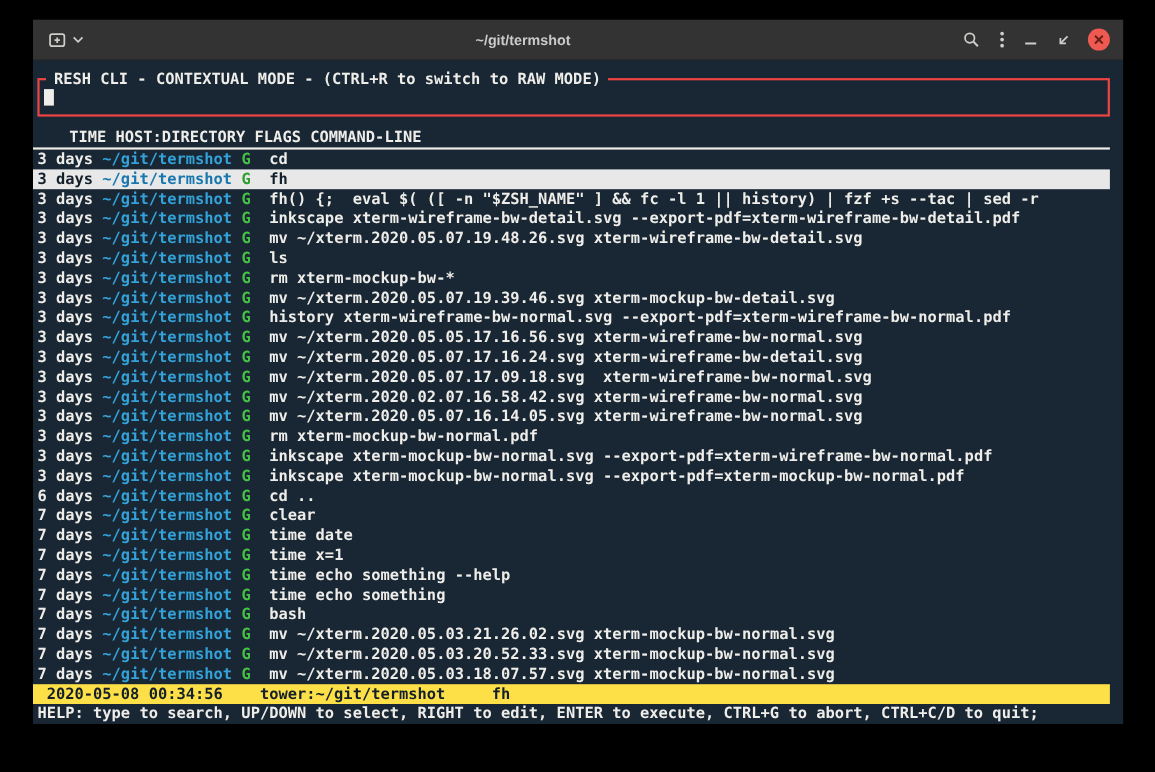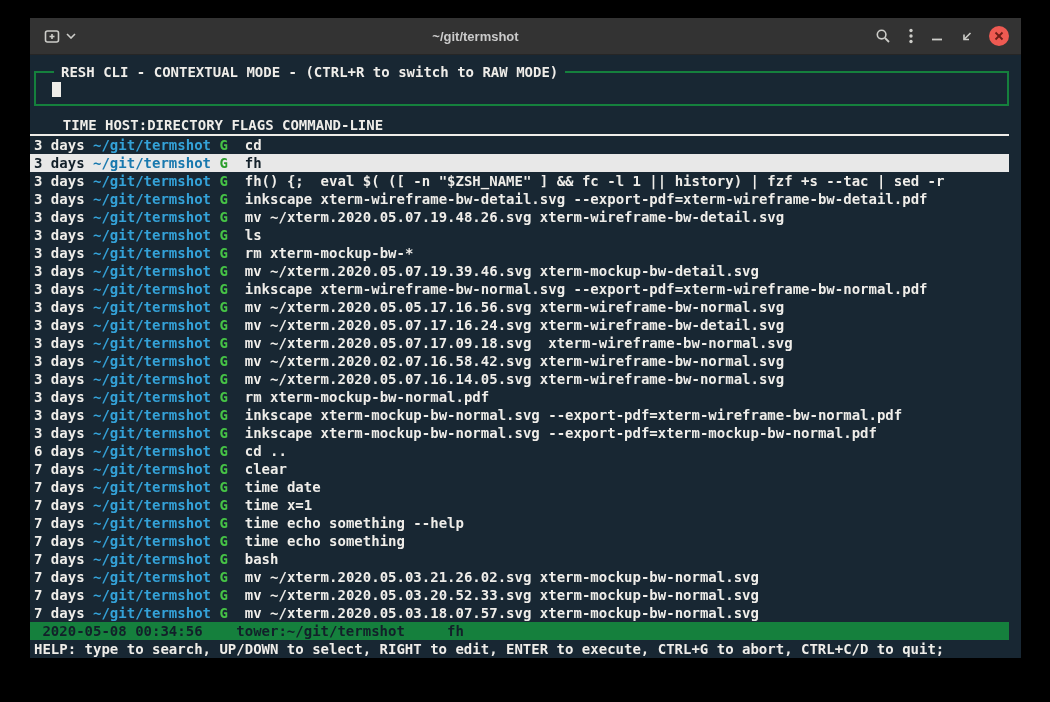--- a/index.html
+++ b/index.html
@@ -33,42 +33,42 @@
     display:flex; align-items:center; justify-content:center; padding:0;
   }
   
   .term {
     flex:1; background:#182733; color:#efede9; overflow:hidden;
     font-family:"DejaVu Sans Mono", monospace; font-weight:bold;
     font-size:14px; line-height:18px;
     padding:6px 12px 0 4px; box-sizing:border-box; position:relative;
   }
   fieldset.search-box {
-    margin:2px 0 10px 0; border:2px solid #15803d; padding:0 4px 5px 16px;
+    margin:2px 0 10px 0; border:2px solid #ef4444; padding:0 4px 5px 4px;
   }
   fieldset.search-box legend { margin-left:2px; padding:0 7px; white-space:pre; }
   .query-line { height:18px; white-space:pre; }
   .cursor {
     display:inline-block; width:9px; height:15px; background:#efede9;
     vertical-align:-2px;
   }
   .hdr {
     height:18px; white-space:pre; border-bottom:2px solid #efede9;
     margin-left:-4px; padding-left:16px;
   }
   .hrow {
     height:18px; white-space:pre; margin-left:-4px; padding-left:4px; overflow:hidden;
   }
   .c-host { color:#34a2d8; }
   .c-flag { color:#46c346; }
   .hrow.selected { background:#e8e8e8; color:#13202a; }
   .hrow.selected .c-host { color:#1878ae; }
   .hrow.selected .c-flag { color:#2b9e2b; }
   .status-bar {
-    height:18px; white-space:pre; background:#15803d; color:#13202a;
+    height:18px; white-space:pre; background:#fde047; color:#13202a;
     margin-left:-4px; padding-left:4px;
   }
   .help-line { height:18px; white-space:pre; margin-top:0; }
   .bottom-rule { height:3px; background:#e8e8e8; margin:1px -12px 0 -4px; }
 </style>
 </head>
 <body>
 
 <div class="window">
 
@@ -147,21 +147,21 @@
 
     <div>
         <div class="hrow"><span class="c-time">3 days</span><span> </span><span class="c-host">~/git/termshot</span><span> </span><span class="c-flag">G</span><span>  </span><span class="c-cmd">cd</span></div>
         <div class="hrow selected"><span class="c-time">3 days</span><span> </span><span class="c-host">~/git/termshot</span><span> </span><span class="c-flag">G</span><span>  </span><span class="c-cmd">fh</span></div>
         <div class="hrow"><span class="c-time">3 days</span><span> </span><span class="c-host">~/git/termshot</span><span> </span><span class="c-flag">G</span><span>  </span><span class="c-cmd">fh() {;  eval $( ([ -n "$ZSH_NAME" ] &amp;&amp; fc -l 1 || history) | fzf +s --tac | sed -r</span></div>
         <div class="hrow"><span class="c-time">3 days</span><span> </span><span class="c-host">~/git/termshot</span><span> </span><span class="c-flag">G</span><span>  </span><span class="c-cmd">inkscape xterm-wireframe-bw-detail.svg --export-pdf=xterm-wireframe-bw-detail.pdf</span></div>
         <div class="hrow"><span class="c-time">3 days</span><span> </span><span class="c-host">~/git/termshot</span><span> </span><span class="c-flag">G</span><span>  </span><span class="c-cmd">mv ~/xterm.2020.05.07.19.48.26.svg xterm-wireframe-bw-detail.svg</span></div>
         <div class="hrow"><span class="c-time">3 days</span><span> </span><span class="c-host">~/git/termshot</span><span> </span><span class="c-flag">G</span><span>  </span><span class="c-cmd">ls</span></div>
         <div class="hrow"><span class="c-time">3 days</span><span> </span><span class="c-host">~/git/termshot</span><span> </span><span class="c-flag">G</span><span>  </span><span class="c-cmd">rm xterm-mockup-bw-*</span></div>
         <div class="hrow"><span class="c-time">3 days</span><span> </span><span class="c-host">~/git/termshot</span><span> </span><span class="c-flag">G</span><span>  </span><span class="c-cmd">mv ~/xterm.2020.05.07.19.39.46.svg xterm-mockup-bw-detail.svg</span></div>
-        <div class="hrow"><span class="c-time">3 days</span><span> </span><span class="c-host">~/git/termshot</span><span> </span><span class="c-flag">G</span><span>  </span><span class="c-cmd">inkscape xterm-wireframe-bw-normal.svg --export-pdf=xterm-wireframe-bw-normal.pdf</span></div>
+        <div class="hrow"><span class="c-time">3 days</span><span> </span><span class="c-host">~/git/termshot</span><span> </span><span class="c-flag">G</span><span>  </span><span class="c-cmd">history xterm-wireframe-bw-normal.svg --export-pdf=xterm-wireframe-bw-normal.pdf</span></div>
         <div class="hrow"><span class="c-time">3 days</span><span> </span><span class="c-host">~/git/termshot</span><span> </span><span class="c-flag">G</span><span>  </span><span class="c-cmd">mv ~/xterm.2020.05.05.17.16.56.svg xterm-wireframe-bw-normal.svg</span></div>
         <div class="hrow"><span class="c-time">3 days</span><span> </span><span class="c-host">~/git/termshot</span><span> </span><span class="c-flag">G</span><span>  </span><span class="c-cmd">mv ~/xterm.2020.05.07.17.16.24.svg xterm-wireframe-bw-detail.svg</span></div>
         <div class="hrow"><span class="c-time">3 days</span><span> </span><span class="c-host">~/git/termshot</span><span> </span><span class="c-flag">G</span><span>  </span><span class="c-cmd">mv ~/xterm.2020.05.07.17.09.18.svg  xterm-wireframe-bw-normal.svg</span></div>
         <div class="hrow"><span class="c-time">3 days</span><span> </span><span class="c-host">~/git/termshot</span><span> </span><span class="c-flag">G</span><span>  </span><span class="c-cmd">mv ~/xterm.2020.02.07.16.58.42.svg xterm-wireframe-bw-normal.svg</span></div>
         <div class="hrow"><span class="c-time">3 days</span><span> </span><span class="c-host">~/git/termshot</span><span> </span><span class="c-flag">G</span><span>  </span><span class="c-cmd">mv ~/xterm.2020.05.07.16.14.05.svg xterm-wireframe-bw-normal.svg</span></div>
         <div class="hrow"><span class="c-time">3 days</span><span> </span><span class="c-host">~/git/termshot</span><span> </span><span class="c-flag">G</span><span>  </span><span class="c-cmd">rm xterm-mockup-bw-normal.pdf</span></div>
         <div class="hrow"><span class="c-time">3 days</span><span> </span><span class="c-host">~/git/termshot</span><span> </span><span class="c-flag">G</span><span>  </span><span class="c-cmd">inkscape xterm-mockup-bw-normal.svg --export-pdf=xterm-wireframe-bw-normal.pdf</span></div>
         <div class="hrow"><span class="c-time">3 days</span><span> </span><span class="c-host">~/git/termshot</span><span> </span><span class="c-flag">G</span><span>  </span><span class="c-cmd">inkscape xterm-mockup-bw-normal.svg --export-pdf=xterm-mockup-bw-normal.pdf</span></div>
         <div class="hrow"><span class="c-time">6 days</span><span> </span><span class="c-host">~/git/termshot</span><span> </span><span class="c-flag">G</span><span>  </span><span class="c-cmd">cd ..</span></div>
         <div class="hrow"><span class="c-time">7 days</span><span> </span><span class="c-host">~/git/termshot</span><span> </span><span class="c-flag">G</span><span>  </span><span class="c-cmd">clear</span></div>

